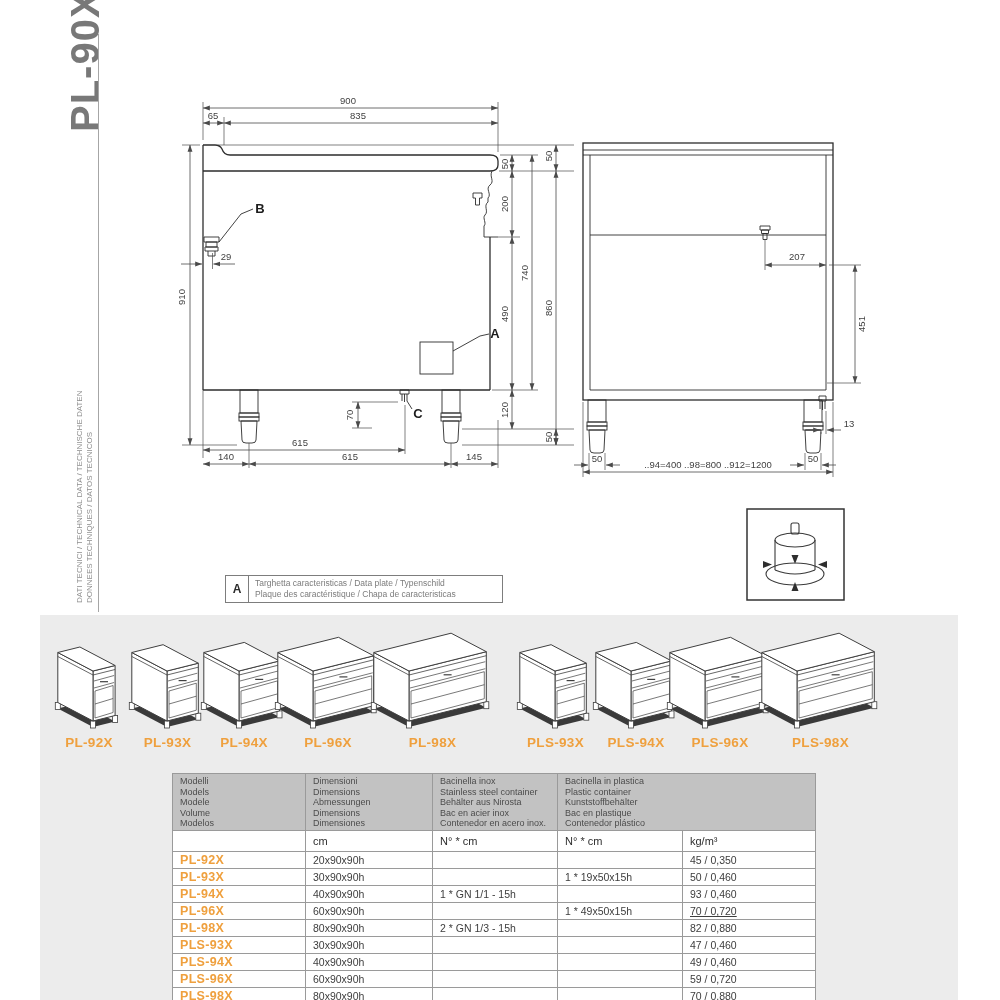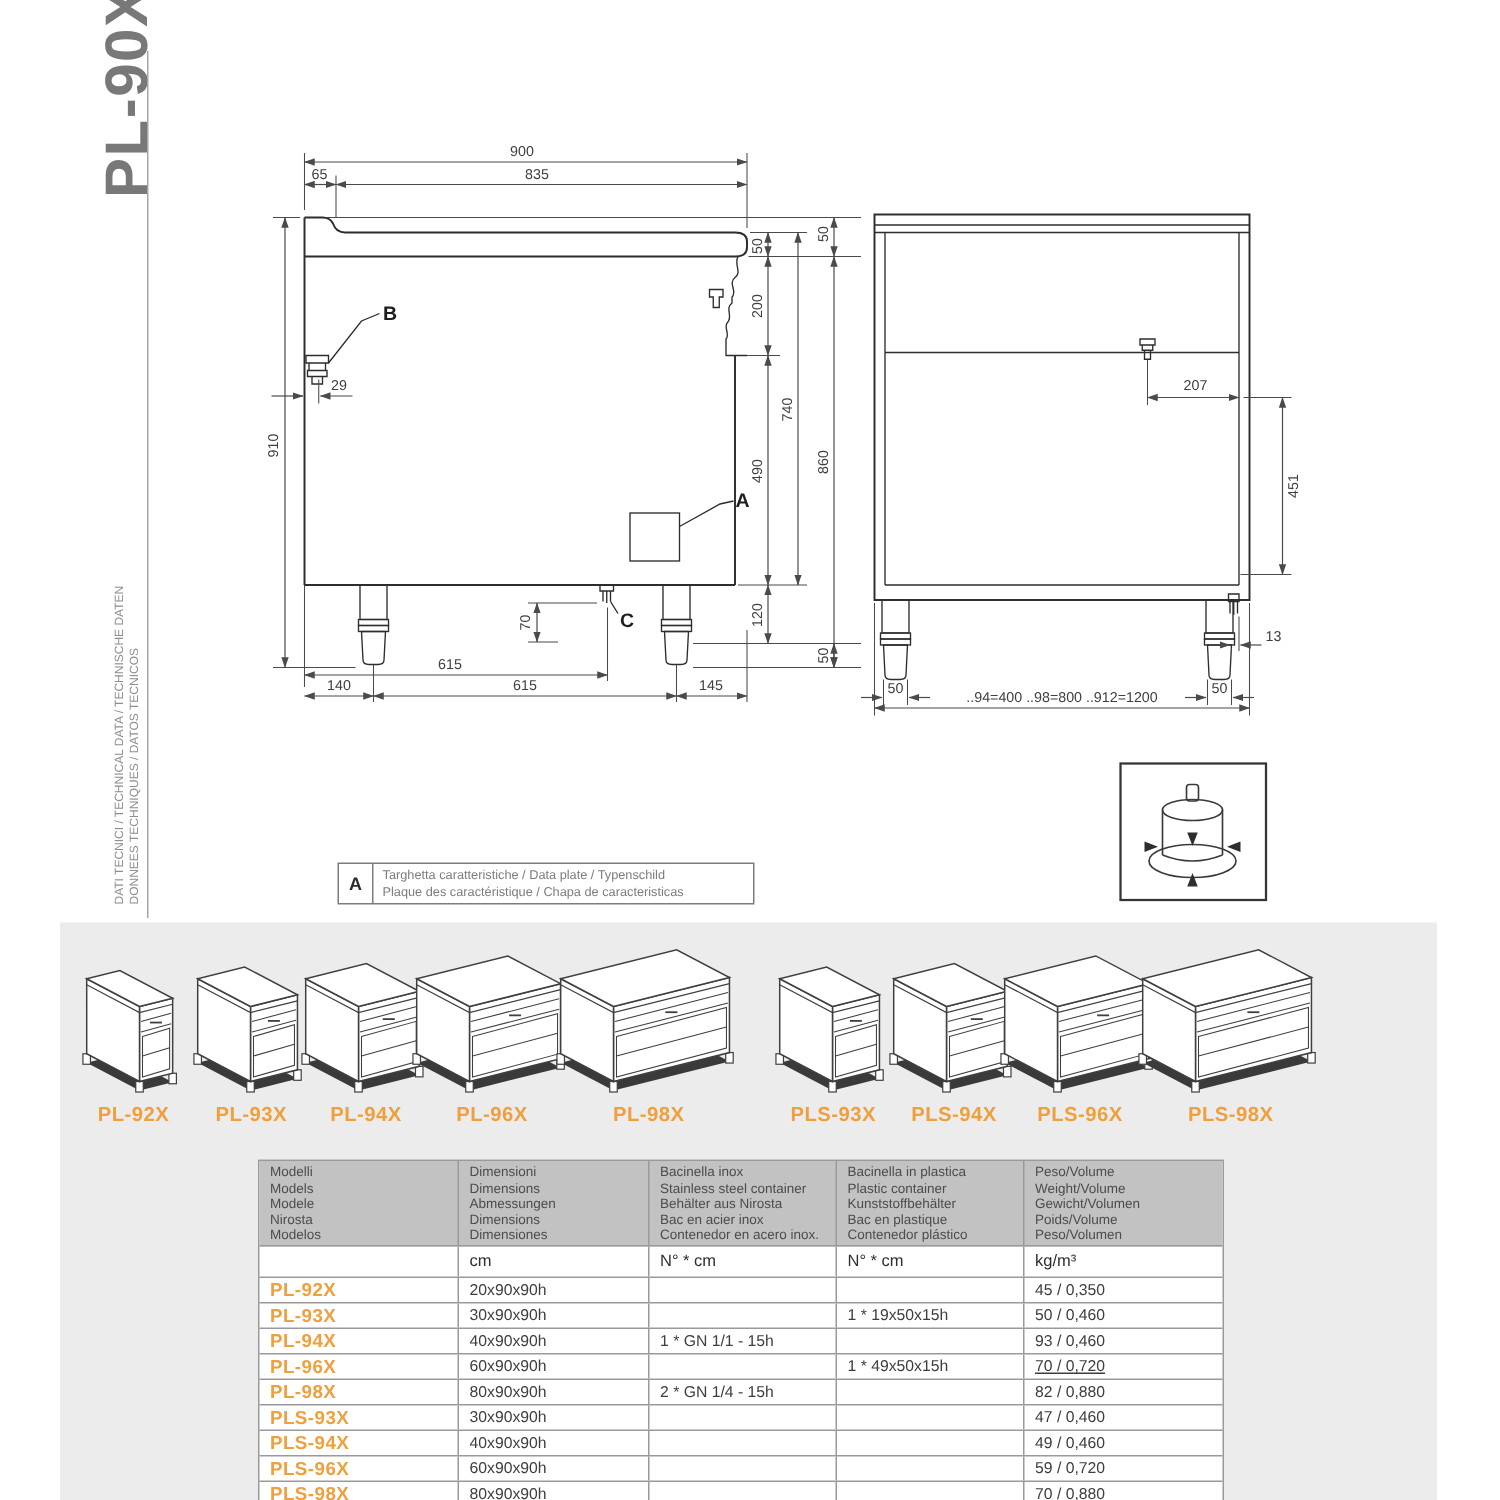--- a/index.html
+++ b/index.html
@@ -184,21 +184,21 @@
   <text class="dt" x="258" y="332">50</text>
 
   <path class="ext" d="M28,272 V347 M278,272 V347"></path>
   <path class="dim" d="M28,342 H278"></path>
   <text class="dt" x="153" y="338">..94=400 ..98=800 ..912=1200</text>
 </svg>
 
 <div class="legend">
   <div class="key">A</div>
   <div class="txt">
-    <div>Targhetta caratteristiche / Data plate / Typenschild</div>
+    <div>Targhetta caracteristicas / Data plate / Typenschild</div>
     <div>Plaque des caractéristique / Chapa de caracteristicas</div>
   </div>
 </div>
 
 <svg style="left:746px;top:508px" width="100" height="94" viewBox="0 0 100 94">
   <rect x="1" y="1" width="97" height="91" fill="none" stroke="#333" stroke-width="1.5"></rect>
   <g fill="none" stroke="#3a3a3a" stroke-width="1.1">
     <rect x="45" y="15" width="8" height="11" rx="2"></rect>
     <ellipse cx="49" cy="32" rx="20" ry="7"></ellipse>
     <path d="M29,32 V62 M69,32 V62"></path>
@@ -368,21 +368,21 @@
         </svg>
         <div class="lbl">PLS-98X</div>
       </div>
     </div>
   <div class="spec" id="spec-table">
       <div class="trow thead">
         <div class="tc" style="width: 133px;">
           <div>Modelli</div>
           <div>Models</div>
           <div>Modele</div>
-          <div>Nirosta</div>
+          <div>Volume</div>
           <div>Modelos</div>
         </div>
         <div class="tc" style="width: 127px;">
           <div>Dimensioni</div>
           <div>Dimensions</div>
           <div>Abmessungen</div>
           <div>Dimensions</div>
           <div>Dimensiones</div>
         </div>
         <div class="tc" style="width: 125px;">
@@ -392,27 +392,20 @@
           <div>Bac en acier inox</div>
           <div>Contenedor en acero inox.</div>
         </div>
         <div class="tc" style="width: 125px;">
           <div>Bacinella in plastica</div>
           <div>Plastic container</div>
           <div>Kunststoffbehälter</div>
           <div>Bac en plastique</div>
           <div>Contenedor plástico</div>
         </div>
-        <div class="tc" style="width: 132px;">
-          <div>Peso/Volume</div>
-          <div>Weight/Volume</div>
-          <div>Gewicht/Volumen</div>
-          <div>Poids/Volume</div>
-          <div>Peso/Volumen</div>
-        </div>
       </div>
       <div class="trow tunits">
         <div class="tc" style="width: 133px;"></div>
         <div class="tc" style="width: 127px;">cm</div>
         <div class="tc" style="width: 125px;">N° * cm</div>
         <div class="tc" style="width: 125px;">N° * cm</div>
         <div class="tc" style="width: 132px;">kg/m³</div>
       </div>
       <div class="trow tdata">
         <div class="tc model" style="width: 133px;">PL-92X</div>
@@ -438,21 +431,21 @@
       <div class="trow tdata">
         <div class="tc model" style="width: 133px;">PL-96X</div>
         <div class="tc" style="width: 127px;">60x90x90h</div>
         <div class="tc" style="width: 125px;"></div>
         <div class="tc" style="width: 125px;">1 * 49x50x15h</div>
         <div class="tc" style="width: 132px; text-decoration: underline;">70 / 0,720</div>
       </div>
       <div class="trow tdata">
         <div class="tc model" style="width: 133px;">PL-98X</div>
         <div class="tc" style="width: 127px;">80x90x90h</div>
-        <div class="tc" style="width: 125px;">2 * GN 1/4 - 15h</div>
+        <div class="tc" style="width: 125px;">2 * GN 1/3 - 15h</div>
         <div class="tc" style="width: 125px;"></div>
         <div class="tc" style="width: 132px;">82 / 0,880</div>
       </div>
       <div class="trow tdata">
         <div class="tc model" style="width: 133px;">PLS-93X</div>
         <div class="tc" style="width: 127px;">30x90x90h</div>
         <div class="tc" style="width: 125px;"></div>
         <div class="tc" style="width: 125px;"></div>
         <div class="tc" style="width: 132px;">47 / 0,460</div>
       </div>

